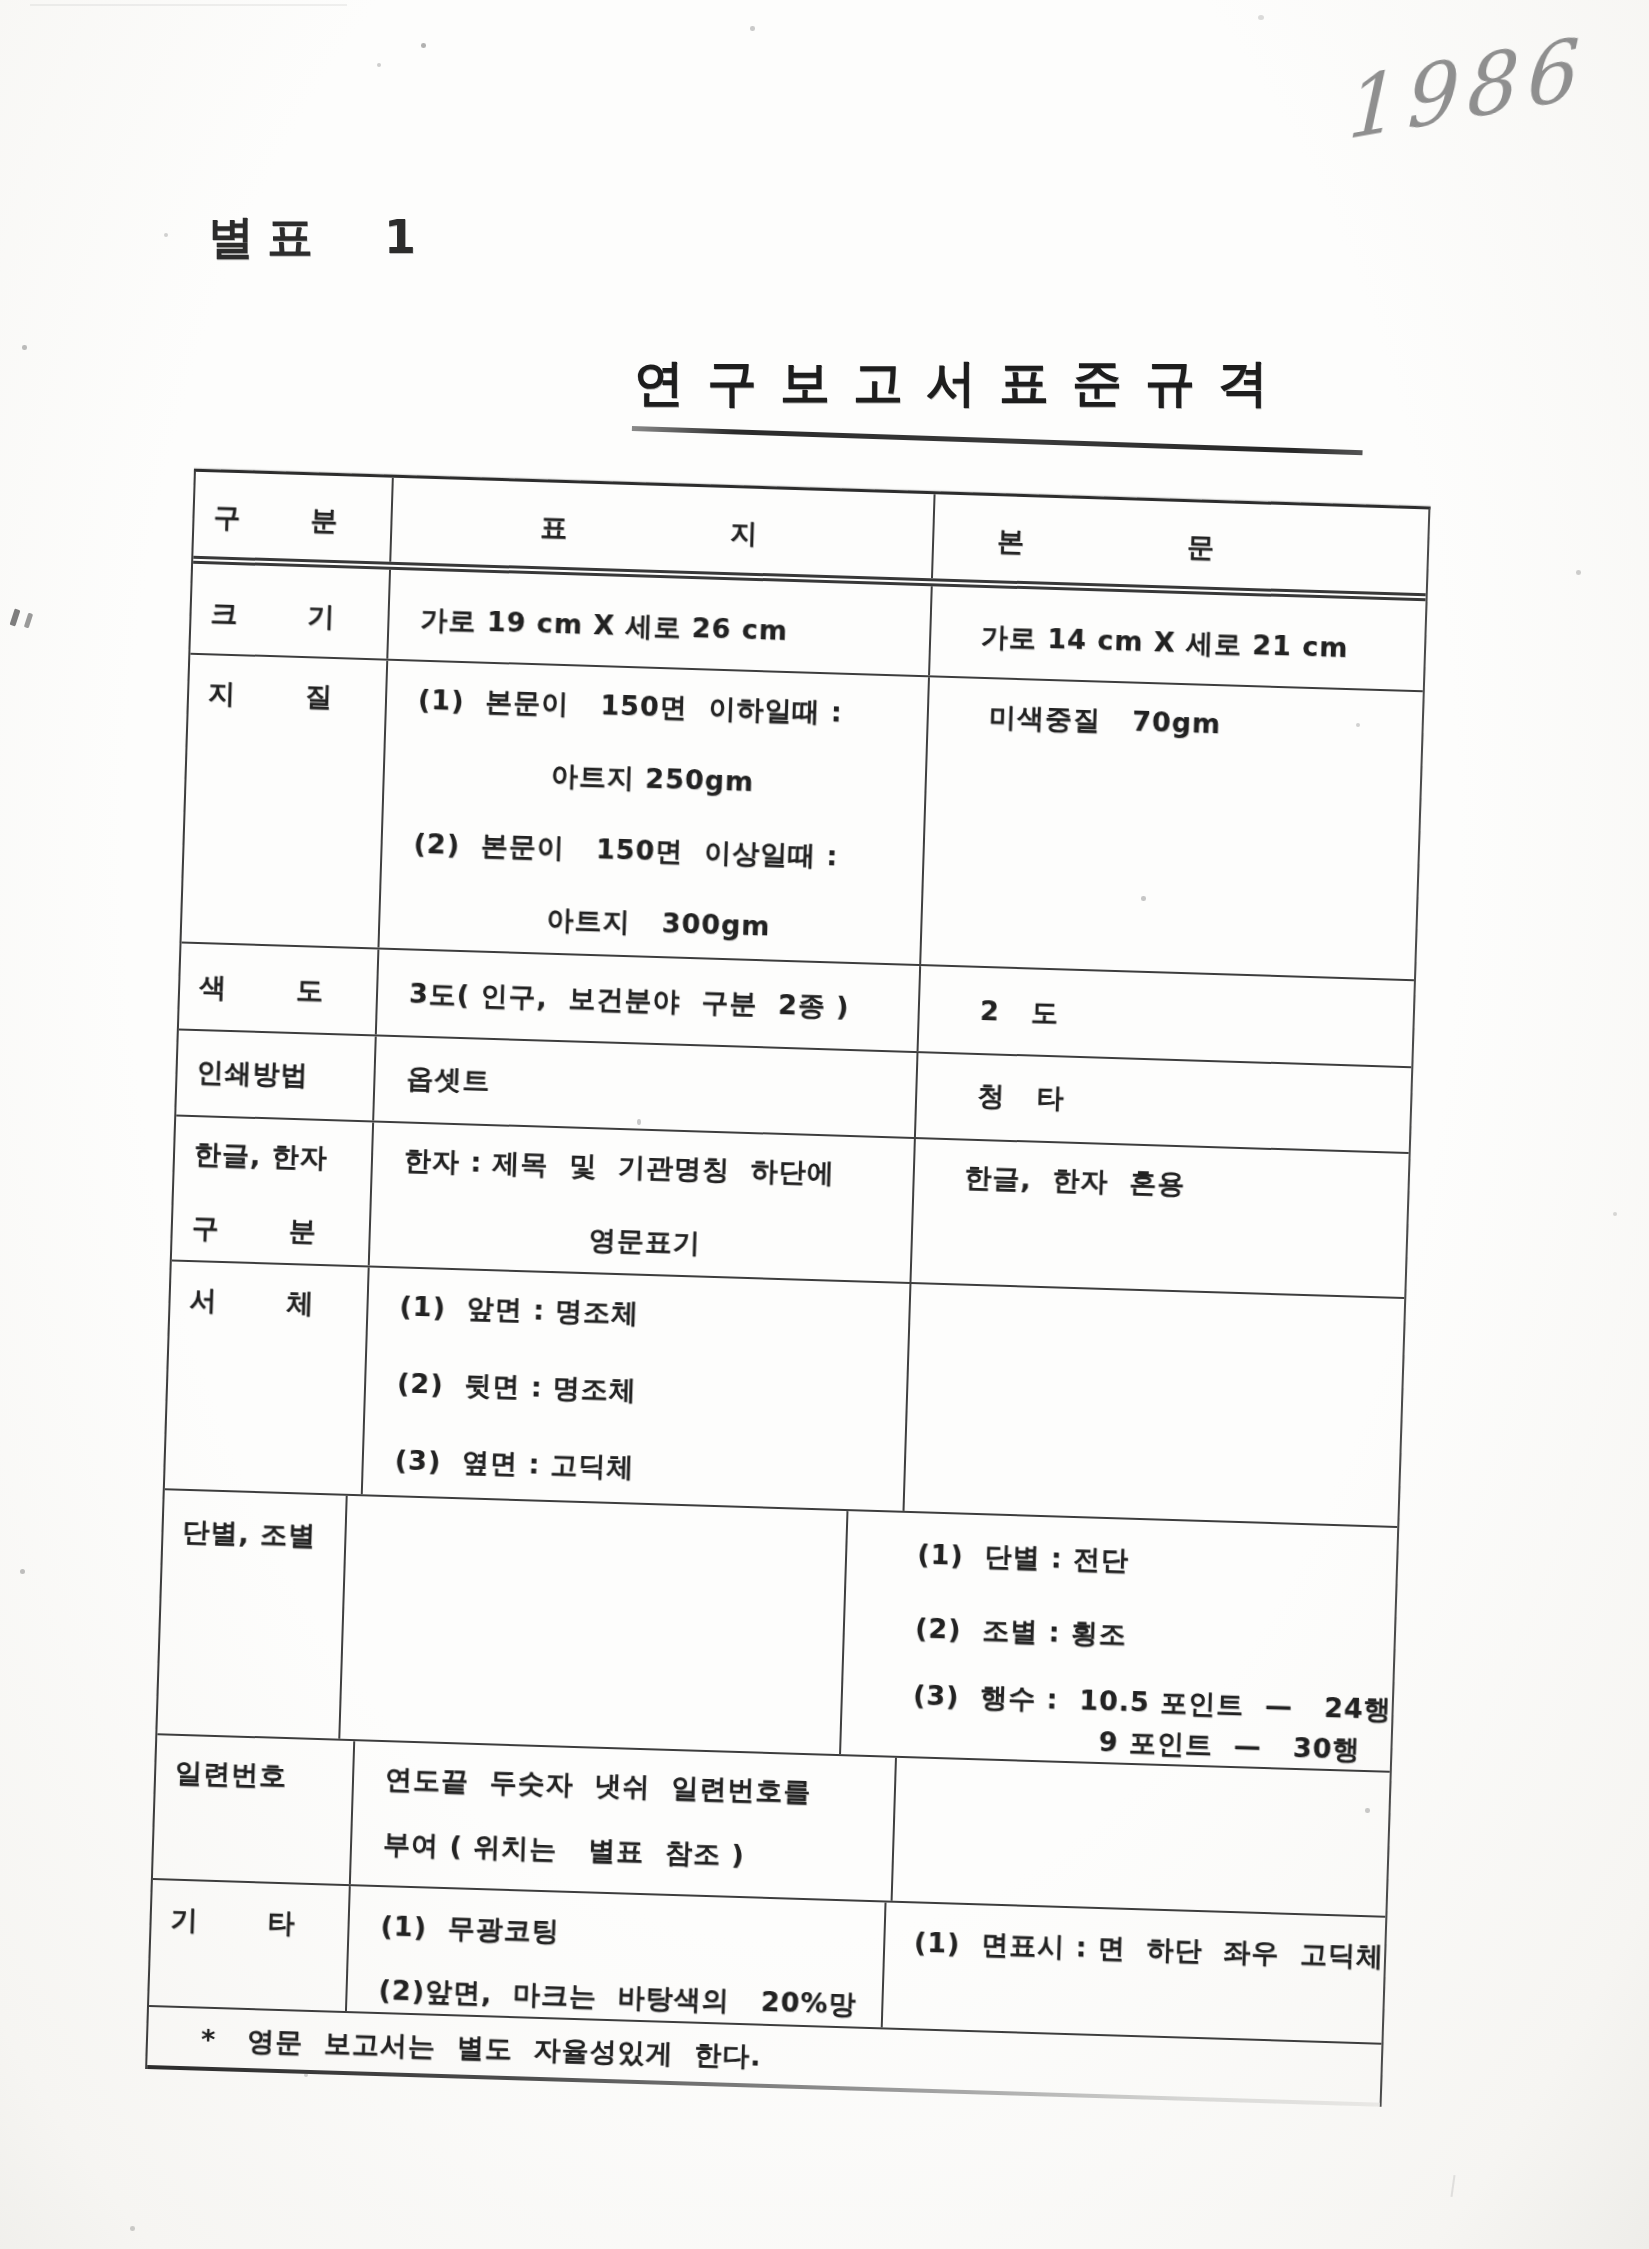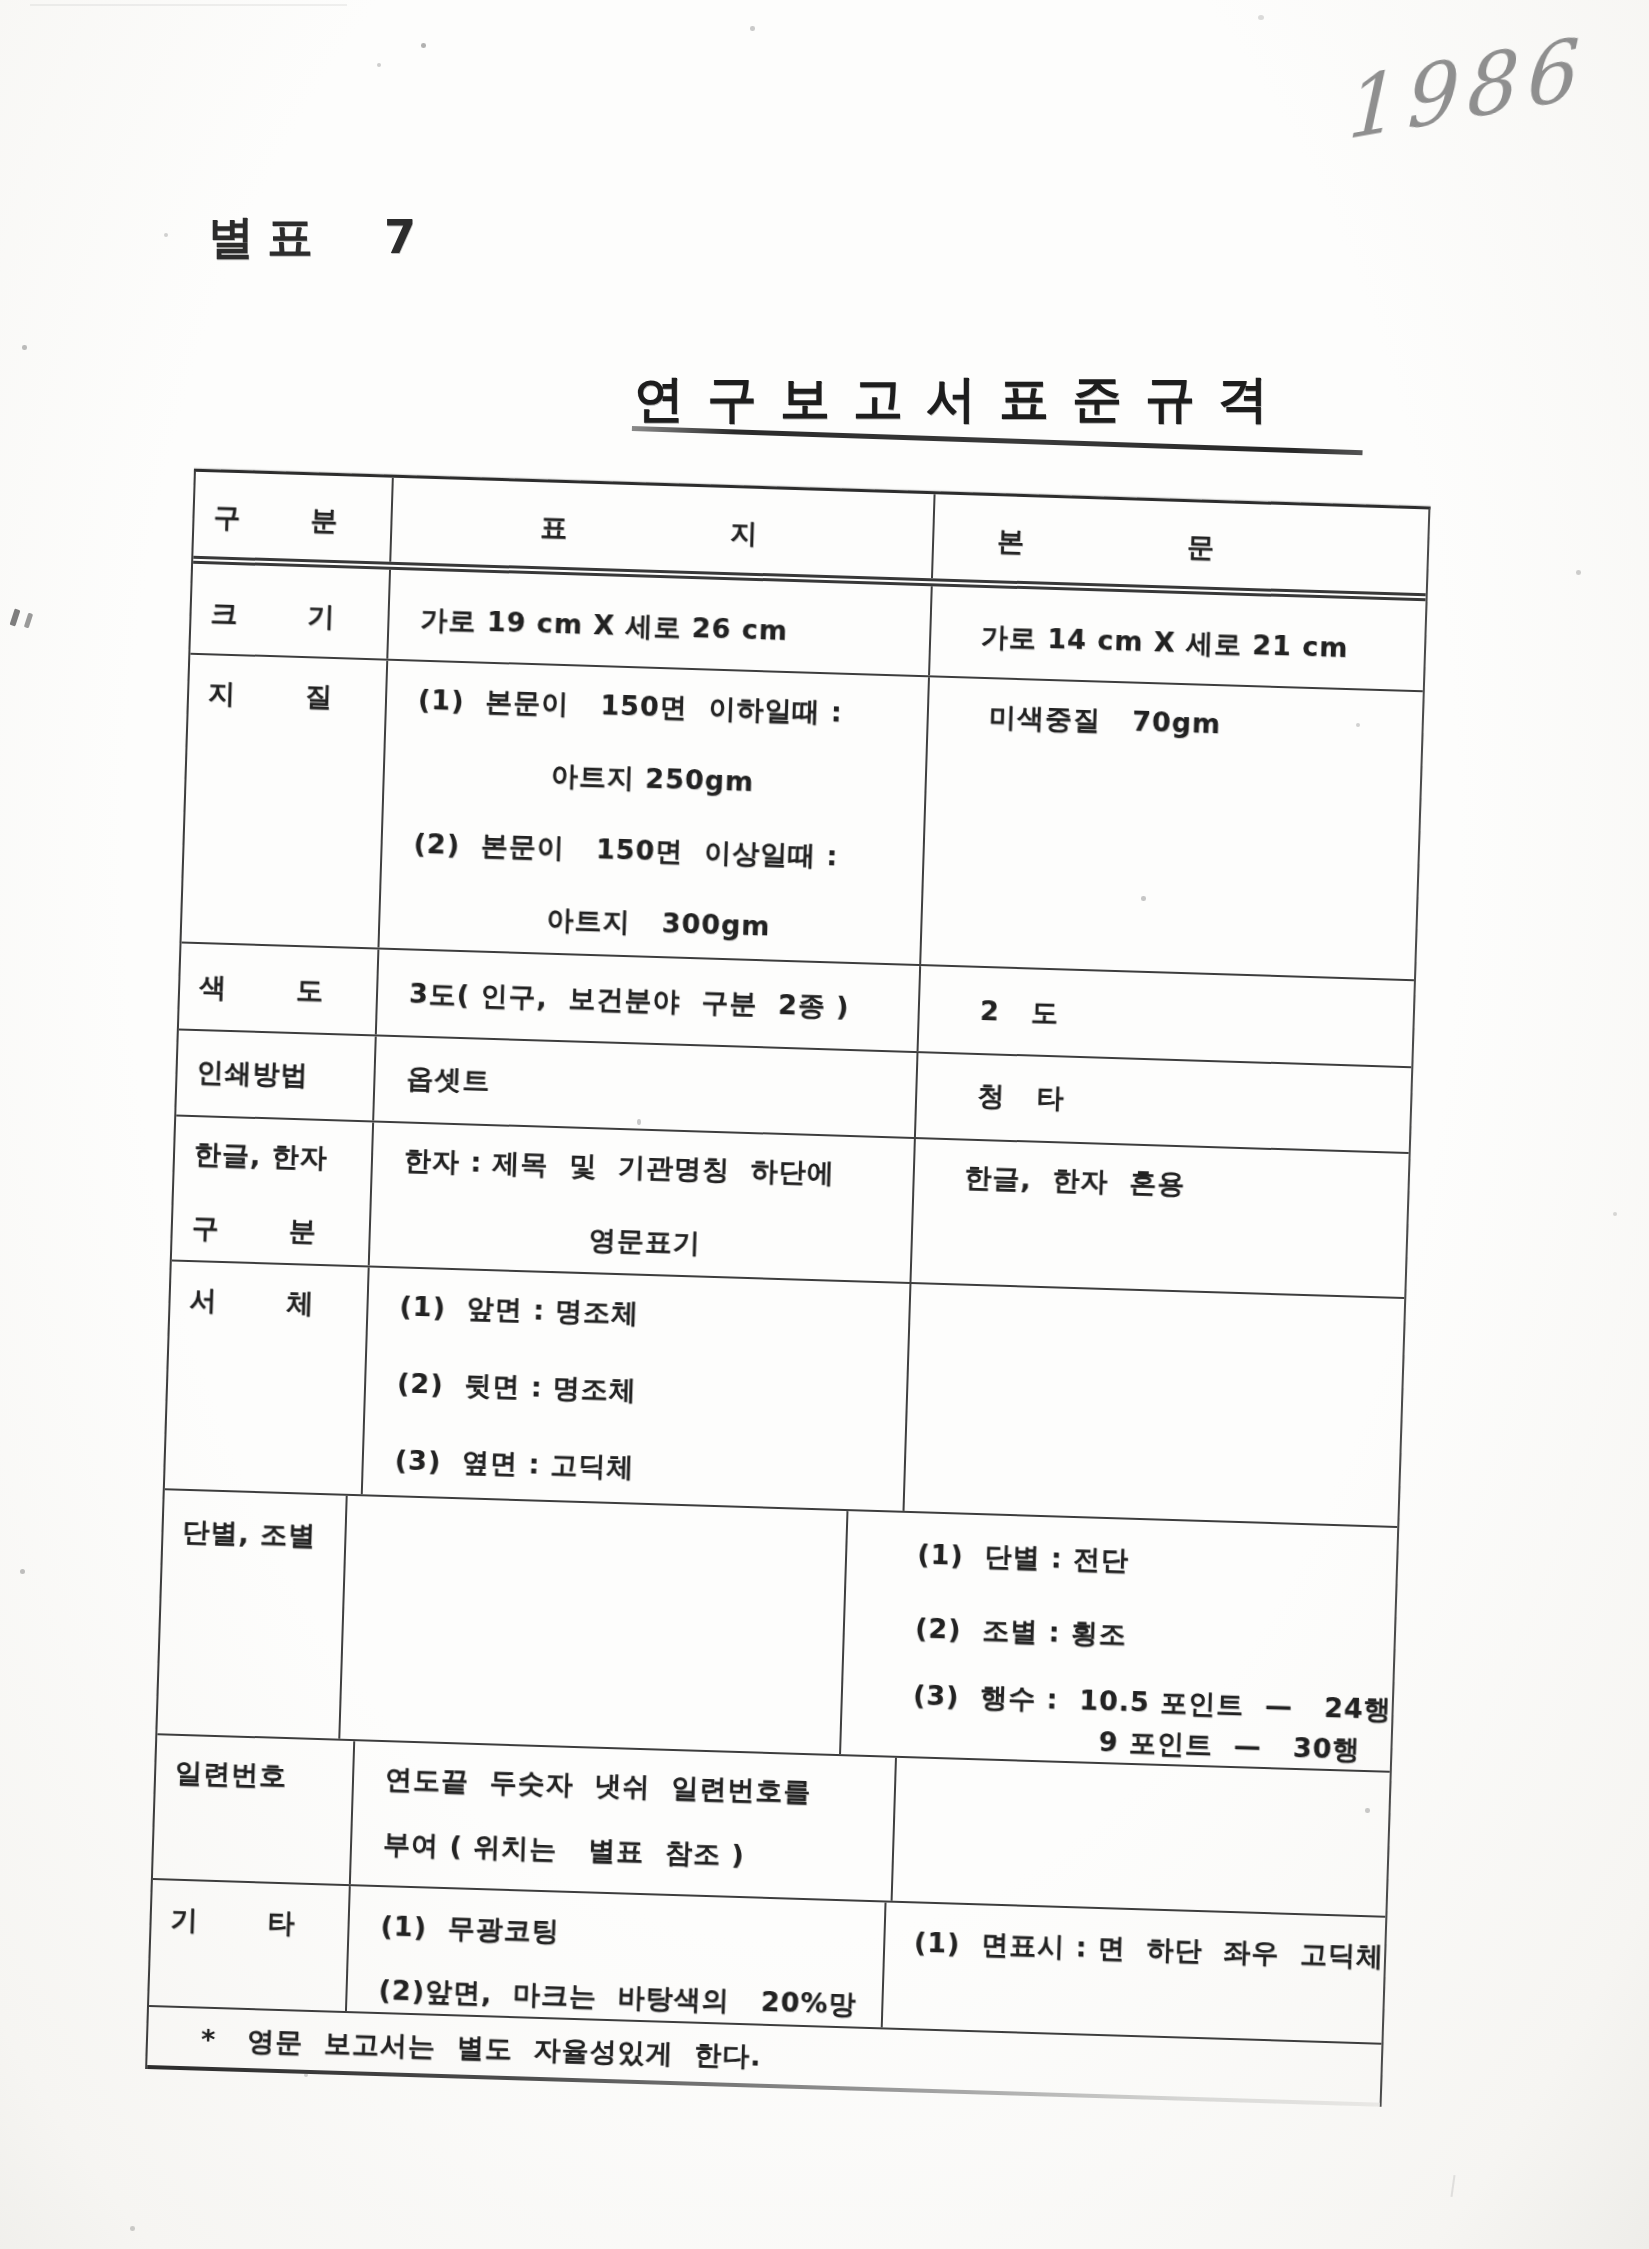--- a/index.html
+++ b/index.html
@@ -20,21 +20,21 @@
     font-style:italic;font-size:83px;letter-spacing:8px;color:#8f8f8f;
     transform:rotate(-10deg) skewX(-12deg);filter:blur(0.3px);
     white-space:pre;
   }
   .attach{
     position:absolute;left:208px;top:207px;
     font-size:46px;letter-spacing:13px;color:#2c2c2c;font-weight:600;
     text-shadow:0.5px 0.5px 0 rgba(50,50,50,.3);white-space:pre;filter:blur(0.2px);
   }
   .doc-title{
-    position:absolute;left:634px;top:366px;
+    position:absolute;left:634px;top:350px;
     font-size:50px;font-weight:600;letter-spacing:23px;color:#1d1d1d;
     text-shadow:0.5px 0.5px 0 rgba(40,40,40,.35), -0.5px 0 0 rgba(40,40,40,.15);
     white-space:pre;filter:blur(0.1px);
   }
   .title-underline{
     position:absolute;left:632px;top:426px;width:731px;height:4.5px;
     background:linear-gradient(to right,#8a8a8a,#2a2a2a 14%,#3a3a3a 55%,#262626 90%,#555);
     transform:rotate(1.9deg);transform-origin:0 0;filter:blur(0.4px);
   }
   
@@ -95,21 +95,21 @@
   .edge-line{position:absolute;background:#9a9a9a;}
   .smudge{position:absolute;background:#3a3a3a;border-radius:1.5px;transform:rotate(18deg);}
 </style>
 </head>
 <body>
 
 <div class="page">
 
   <div class="handwritten">1986</div>
 
-  <div class="attach">별표  7</div>
+  <div class="attach">별표  1</div>
 
   <div class="doc-title">연구보고서표준규격</div>
   <div class="title-underline"></div>
 
   <div class="spec-table">
 
     <div class="row hdr rh-hdr">
       <div class="c1">
         <div class="ln sp2">구분</div>
       </div>

